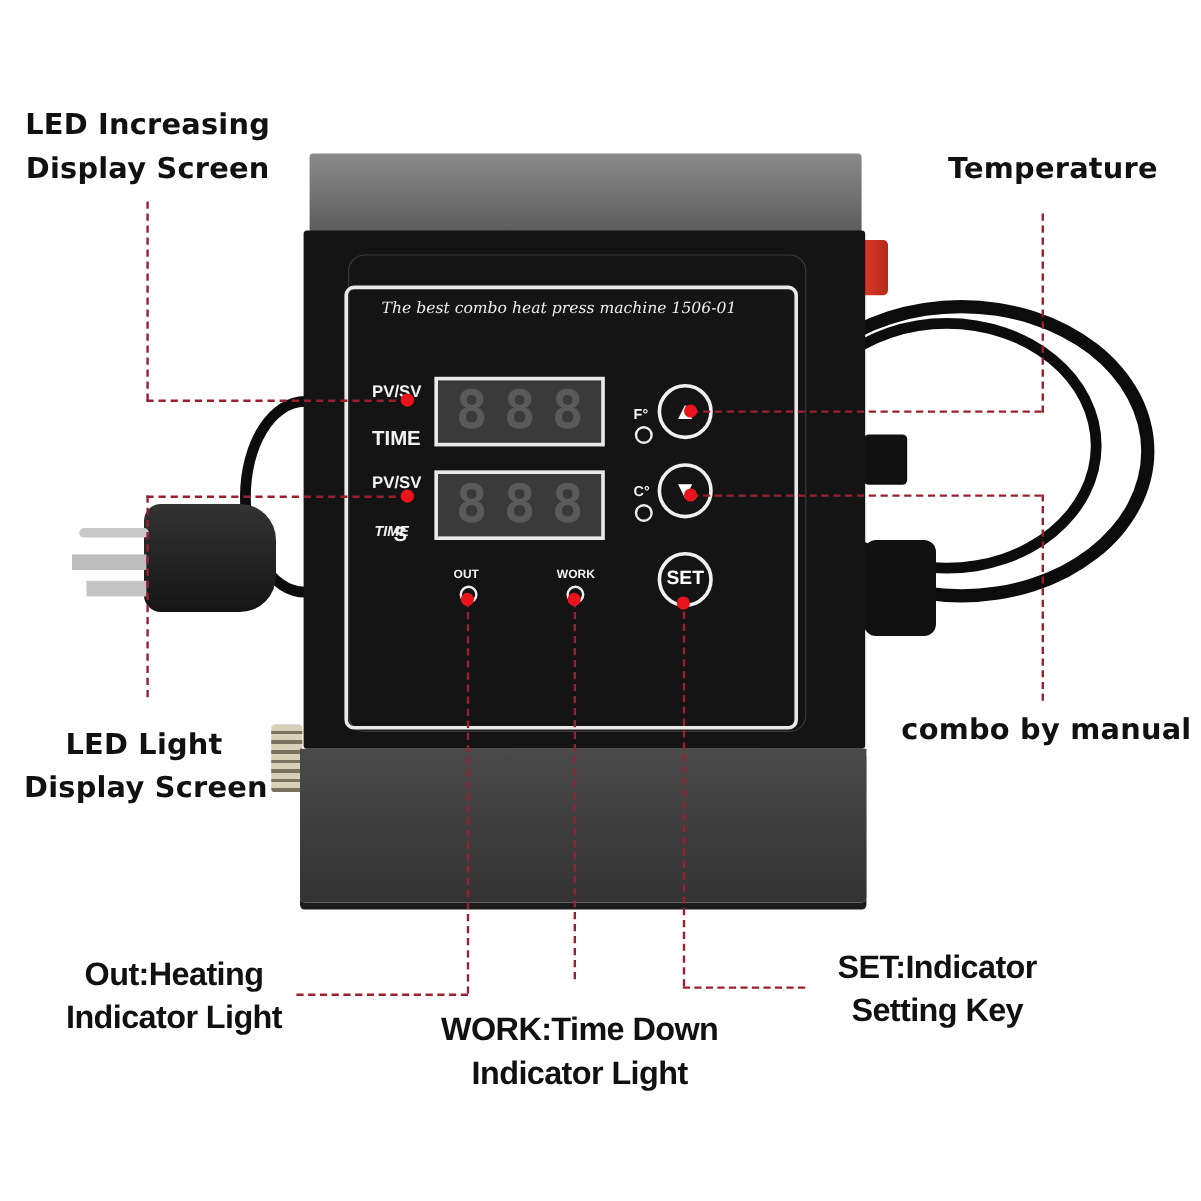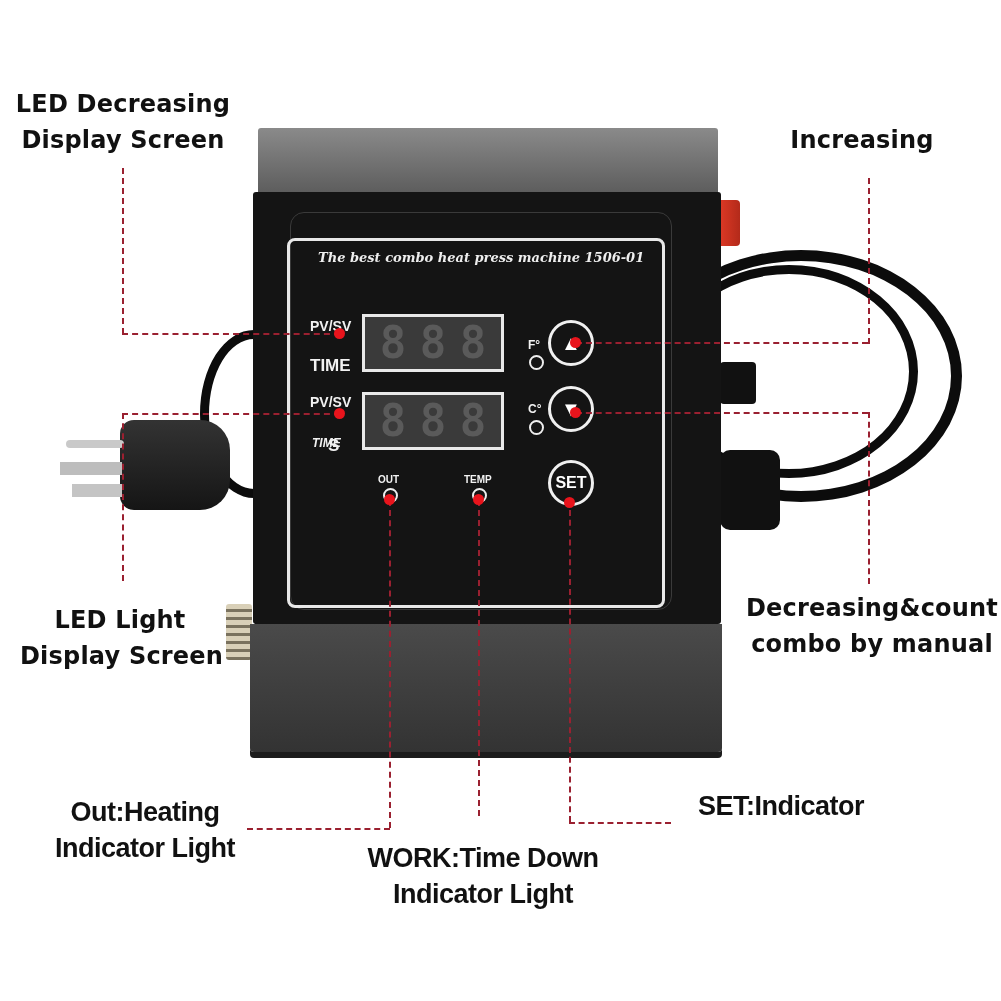--- a/index.html
+++ b/index.html
@@ -9,21 +9,21 @@
   .label { position:absolute; font-weight:bold; color:#111; font-size:24px; line-height:36px; text-align:center; white-space:nowrap; letter-spacing:0.2px; }
   .lbl-cond { font-family: "Liberation Sans", sans-serif; font-size:27px; letter-spacing:-0.5px; }
 
   
   .cord { position:absolute; border:11px solid #0c0c0c; border-radius:50%; }
   .top-face { position:absolute; left:258px; top:128px; width:460px; height:66px; background:linear-gradient(#8a8a8a,#5c5c5c); border-radius:3px 3px 0 0; }
   .front { position:absolute; left:253px; top:192px; width:468px; height:432px; background:#141414; border-radius:3px; }
   .bottom-face { position:absolute; left:250px; top:624px; width:472px; height:128px; background:linear-gradient(#4a4a4a,#333); border-radius:0 0 4px 4px; box-shadow:0 6px 0 #1c1c1c; }
   .panel-outer { position:absolute; left:290px; top:212px; width:380px; height:396px; border:1px solid #3a3a3a; border-radius:14px; }
   .panel { position:absolute; left:287px; top:238px; width:372px; height:364px; border:3px solid #e8e8e8; border-radius:8px; }
-  .brand { position:absolute; left:318px; top:250px; color:#eee; font-family:"DejaVu Serif", serif; font-style:italic; font-size:13px; font-weight:bold; white-space:nowrap; }
+  .brand { position:absolute; left:318px; top:250px; color:#eee; font-family:"DejaVu Serif", serif; font-style:italic; font-size:13px; font-weight:normal; white-space:nowrap; }
   .disp { position:absolute; width:142px; height:58px; background:#3a3a3a; border:3px solid #e9e9e9; display:flex; justify-content:space-around; align-items:center; padding:0 8px; box-sizing:border-box; }
   .digit { color:#5a5a5a; font-family:"DejaVu Sans Mono", monospace; font-size:44px; font-weight:bold; line-height:1; }
   .ptxt { position:absolute; color:#f2f2f2; font-weight:bold; font-family:"Liberation Sans", sans-serif; }
   .btn { position:absolute; width:40px; height:40px; border:3px solid #f0f0f0; border-radius:50%; display:flex; align-items:center; justify-content:center; color:#fff; font-weight:bold; font-family:"Liberation Sans", sans-serif; }
   .ring { position:absolute; width:11px; height:11px; border:2px solid #eee; border-radius:50%; }
   .dot { position:absolute; width:11px; height:11px; background:#e8141c; border-radius:50%; }
   .dash-h { position:absolute; height:0; border-top:2px dashed #9a2030; }
   .dash-v { position:absolute; width:0; border-left:2px dashed #9a2030; }
   .switch { position:absolute; left:718px; top:200px; width:22px; height:46px; background:linear-gradient(90deg,#e03a26,#b32a1a); border-radius:0 4px 4px 0; }
   .knob { position:absolute; background:#111; border-radius:4px; }
@@ -81,21 +81,21 @@
 </div>
 <div class="btn" style="left:548px;top:386px;font-size:20px;">
   <span>▼</span>
 </div>
 <div class="btn" style="left:548px;top:460px;font-size:16px;">
   <span>SET</span>
 </div>
 
 <div class="ptxt" style="left:378px;top:474px;font-size:10px;">OUT</div>
 <div class="ring" style="left:383px;top:488px;"></div>
-<div class="ptxt" style="left:464px;top:474px;font-size:10px;">TEMP</div>
+<div class="ptxt" style="left:464px;top:474px;font-size:10px;">WORK</div>
 <div class="ring" style="left:472px;top:488px;"></div>
 
 <div class="dash-v" style="left:122px;top:168px;height:166px;"></div>
 <div class="dash-h" style="left:122px;top:333px;width:218px;"></div>
 
 <div class="dash-v" style="left:868px;top:178px;height:166px;"></div>
 <div class="dash-h" style="left:576px;top:342px;width:292px;"></div>
 
 <div class="dash-h" style="left:122px;top:413px;width:218px;"></div>
 <div class="dash-v" style="left:122px;top:413px;height:168px;"></div>
@@ -113,37 +113,37 @@
 
 <div class="dot" style="left:334px;top:328px;"></div>
 <div class="dot" style="left:334px;top:408px;"></div>
 <div class="dot" style="left:570px;top:337px;"></div>
 <div class="dot" style="left:570px;top:407px;"></div>
 <div class="dot" style="left:564px;top:497px;"></div>
 <div class="dot" style="left:384px;top:494px;"></div>
 <div class="dot" style="left:473px;top:494px;"></div>
 
 <div class="label" style="left:4px;top:86px;width:238px;">
-  <div>LED Decreasing</div>
+  <div>LED Increasing</div>
   <div>Display Screen</div>
 </div>
 <div class="label" style="left:790px;top:122px;width:144px;">
-  <div>Increasing</div>
+  <div>Temperature</div>
 </div>
 <div class="label" style="left:20px;top:602px;width:200px;">
   <div>LED Light</div>
   <div>Display Screen</div>
 </div>
 <div class="label" style="left:744px;top:590px;width:256px;">
-  <div>Decreasing&amp;count</div>
   <div>combo by manual</div>
 </div>
 <div class="label lbl-cond" style="left:40px;top:794px;width:210px;">
   <div>Out:Heating</div>
   <div>Indicator Light</div>
 </div>
 <div class="label lbl-cond" style="left:350px;top:840px;width:266px;">
   <div>WORK:Time Down</div>
   <div>Indicator Light</div>
 </div>
 <div class="label lbl-cond" style="left:686px;top:788px;width:190px;">
   <div>SET:Indicator</div>
+  <div>Setting Key</div>
 </div>
 
 </body></html>

